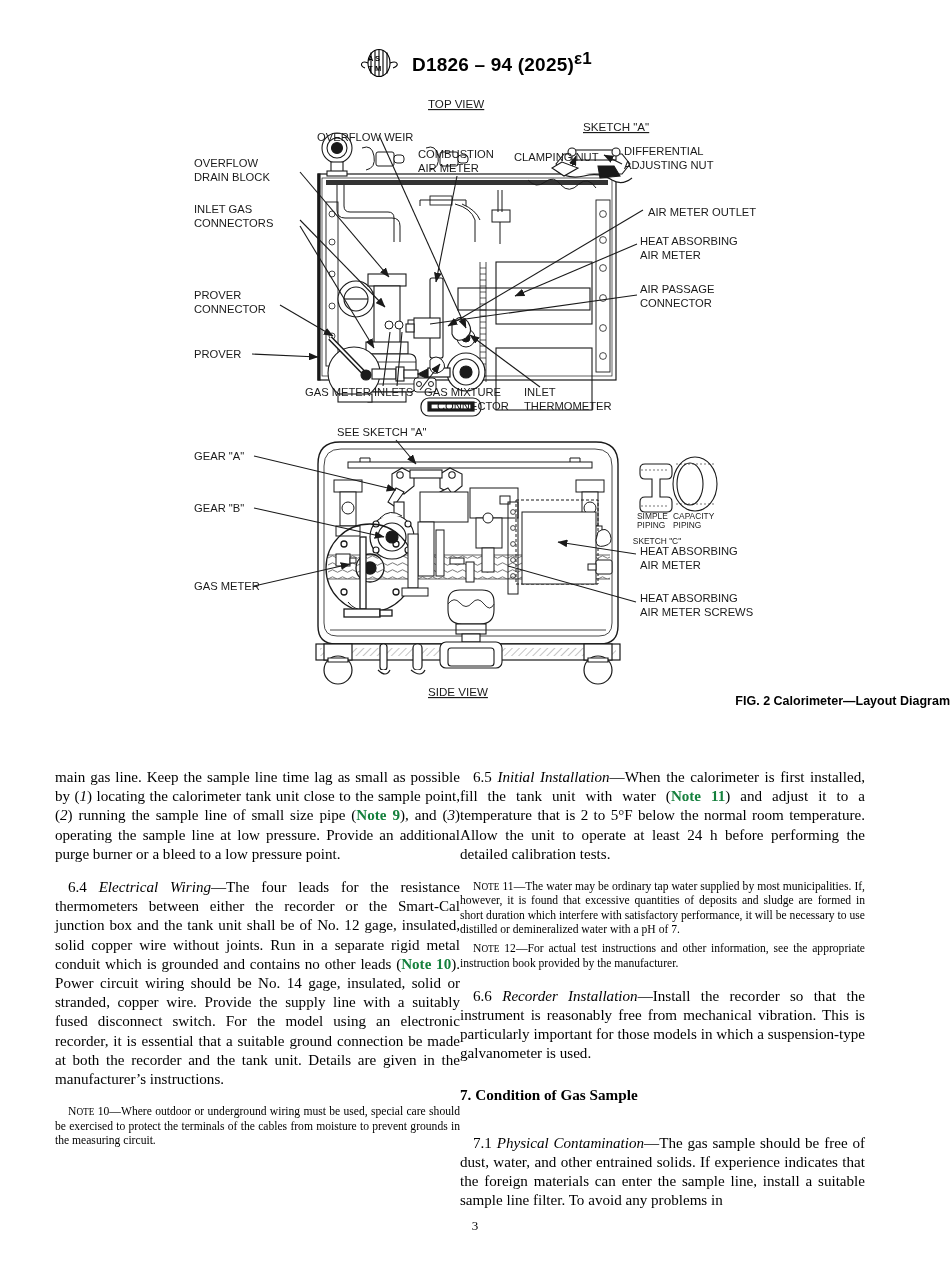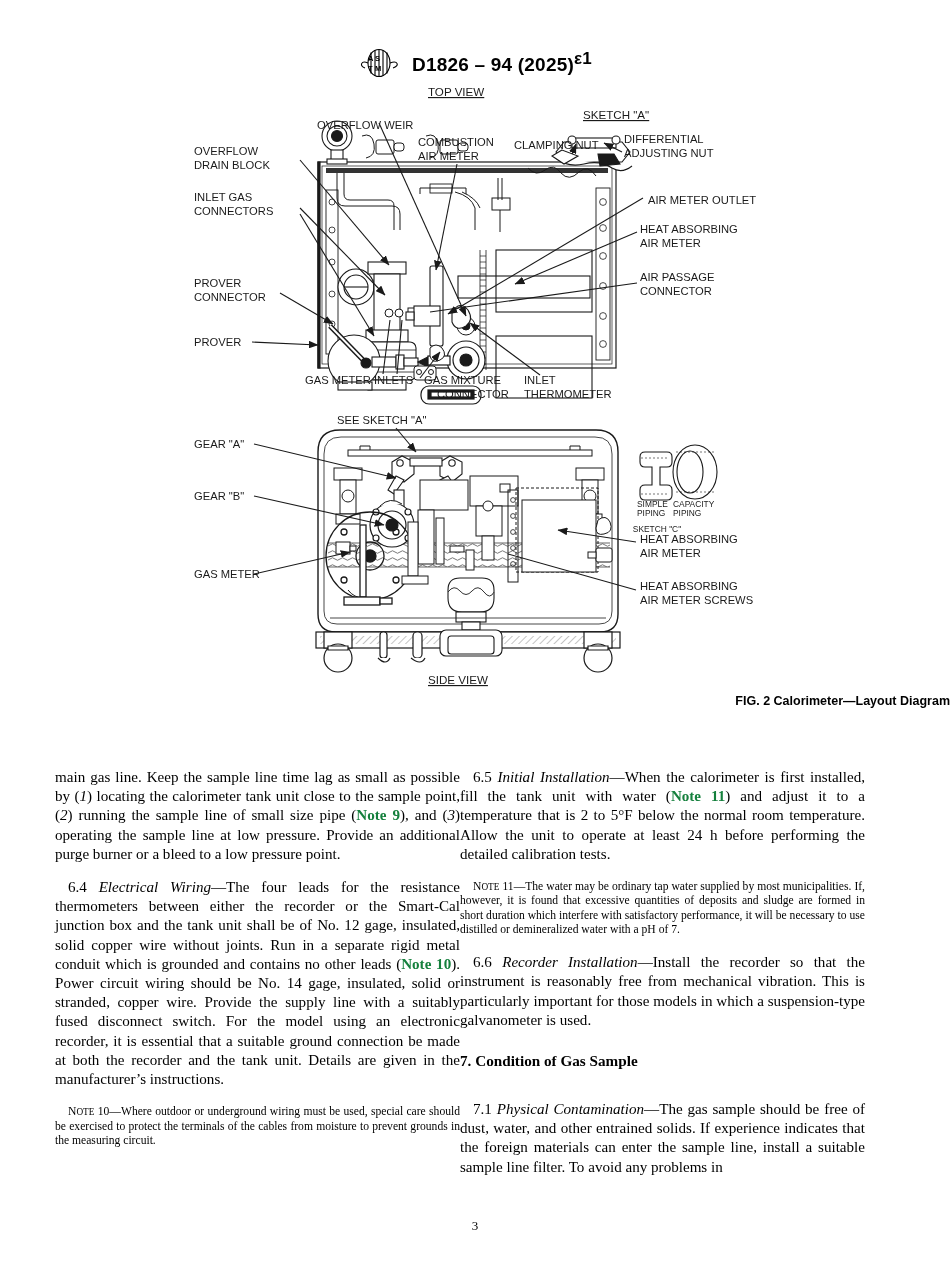--- a/index.html
+++ b/index.html
@@ -41,21 +41,21 @@
     white-space: nowrap;
   }
   .doc-designation sup {
     font-size: 17px;
     vertical-align: super;
   }
 
   
   .figure-block {
     position: absolute;
-    top: 80px;
+    top: 92px;
     left: 0;
     width: 950px;
     height: 625px;
   }
   .fig-svg { display: block; }
   .fig-caption {
     position: absolute;
     top: 694px;
     left: 0;
     width: 950px;
@@ -556,20 +556,21 @@
     <p class="note" style="margin-top:16px"><span class="note-label">N<span style="font-size:9.3px">OTE</span></span> 10—Where outdoor or underground wiring must be used, special care should be exercised to protect the terminals of the cables from moisture to prevent grounds in the measuring circuit.</p>
 
   </div>
 
   <div class="col">
 
     <p class="para indent"><span>6.5</span> <span class="ital">Initial Installation</span>—When the calorimeter is first installed, fill the tank unit with water (<span class="notered">Note 11</span>) and adjust it to a temperature that is 2 to 5°F below the normal room temperature. Allow the unit to operate at least 24 h before performing the detailed calibration tests.</p>
 
     <p class="note" style="margin-top:16px"><span class="note-label">N<span style="font-size:9.3px">OTE</span></span> 11—The water may be ordinary tap water supplied by most municipalities. If, however, it is found that excessive quantities of deposits and sludge are formed in short duration which interfere with satisfactory performance, it will be necessary to use distilled or demineralized water with a pH of 7.</p>
 
+    <p class="note"><span class="note-label">N<span style="font-size:9.3px">OTE</span></span> 12—For actual test instructions and other information, see the appropriate instruction book provided by the manufacturer.</p>
 
     <p class="para indent" style="margin-top:16px"><span>6.6</span> <span class="ital">Recorder Installation</span>—Install the recorder so that the instrument is reasonably free from mechanical vibration. This is particularly important for those models in which a suspension-type galvanometer is used.</p>
 
     <p class="sec-head">7.  Condition of Gas Sample</p>
 
     <p class="para indent" style="margin-top:30px"><span>7.1</span> <span class="ital">Physical Contamination</span>—The gas sample should be free of dust, water, and other entrained solids. If experience indicates that the foreign materials can enter the sample line, install a suitable sample line filter. To avoid any problems in</p>
 
   </div>
 </div>
 

